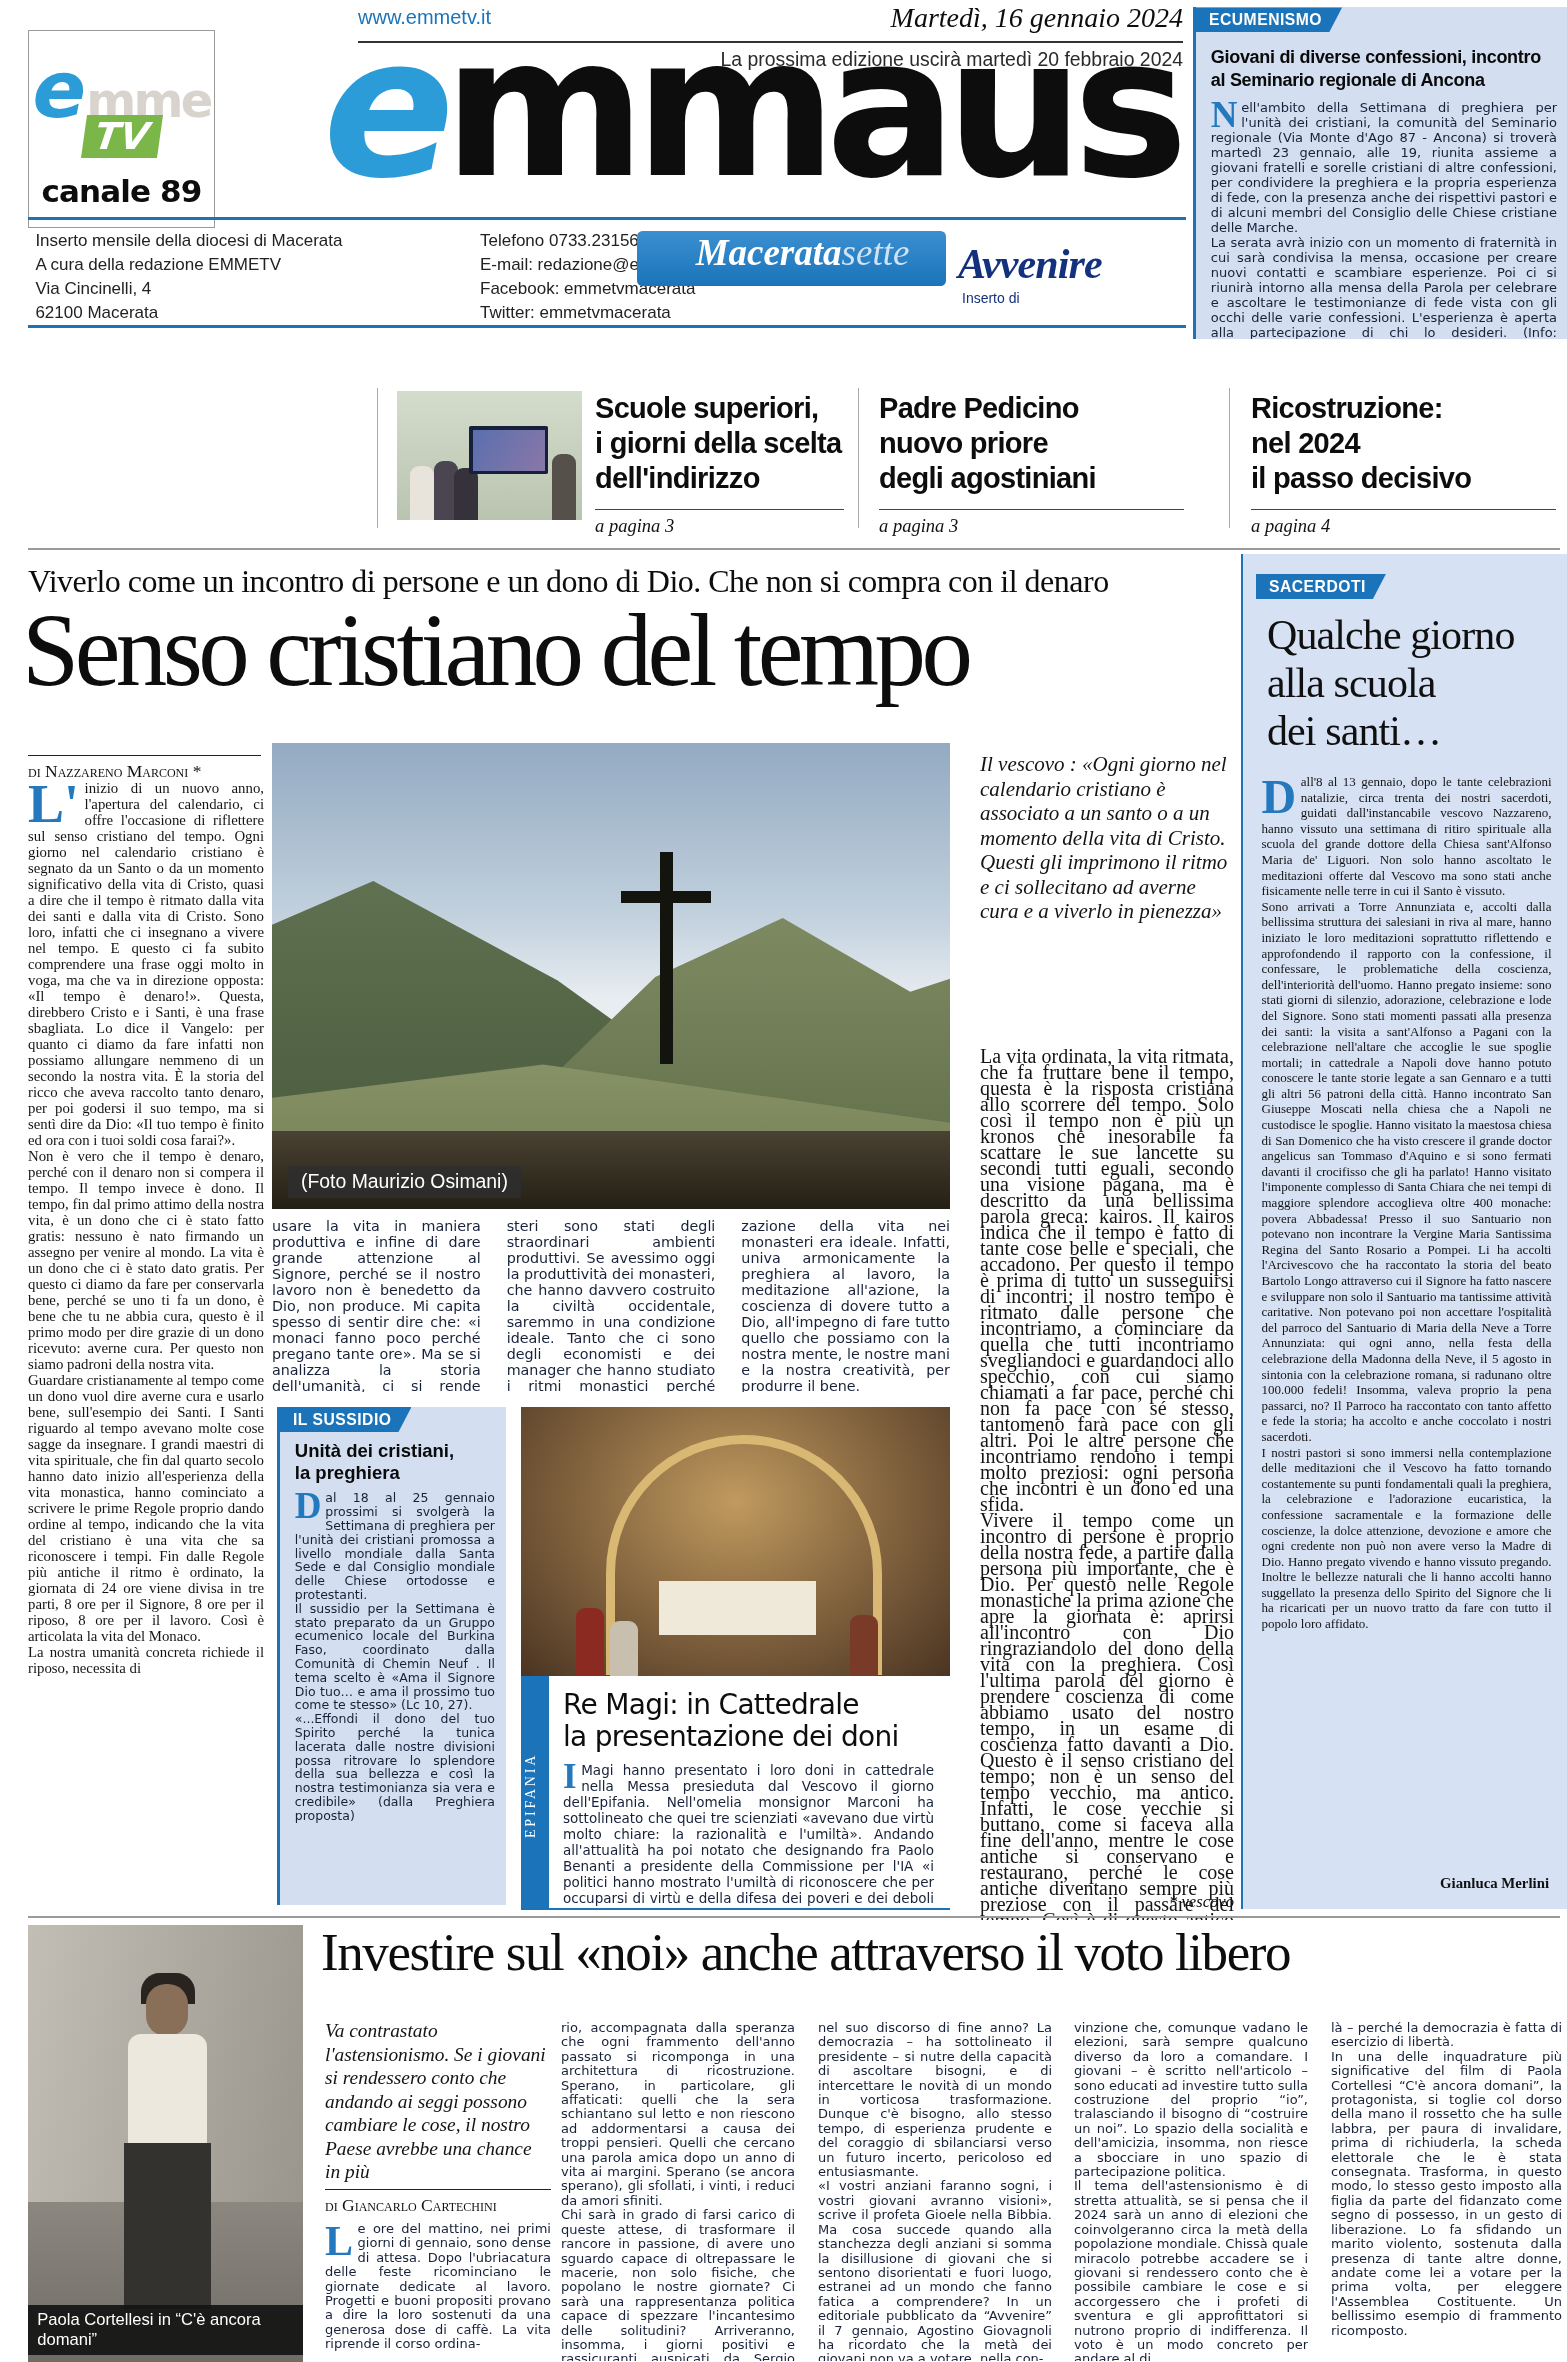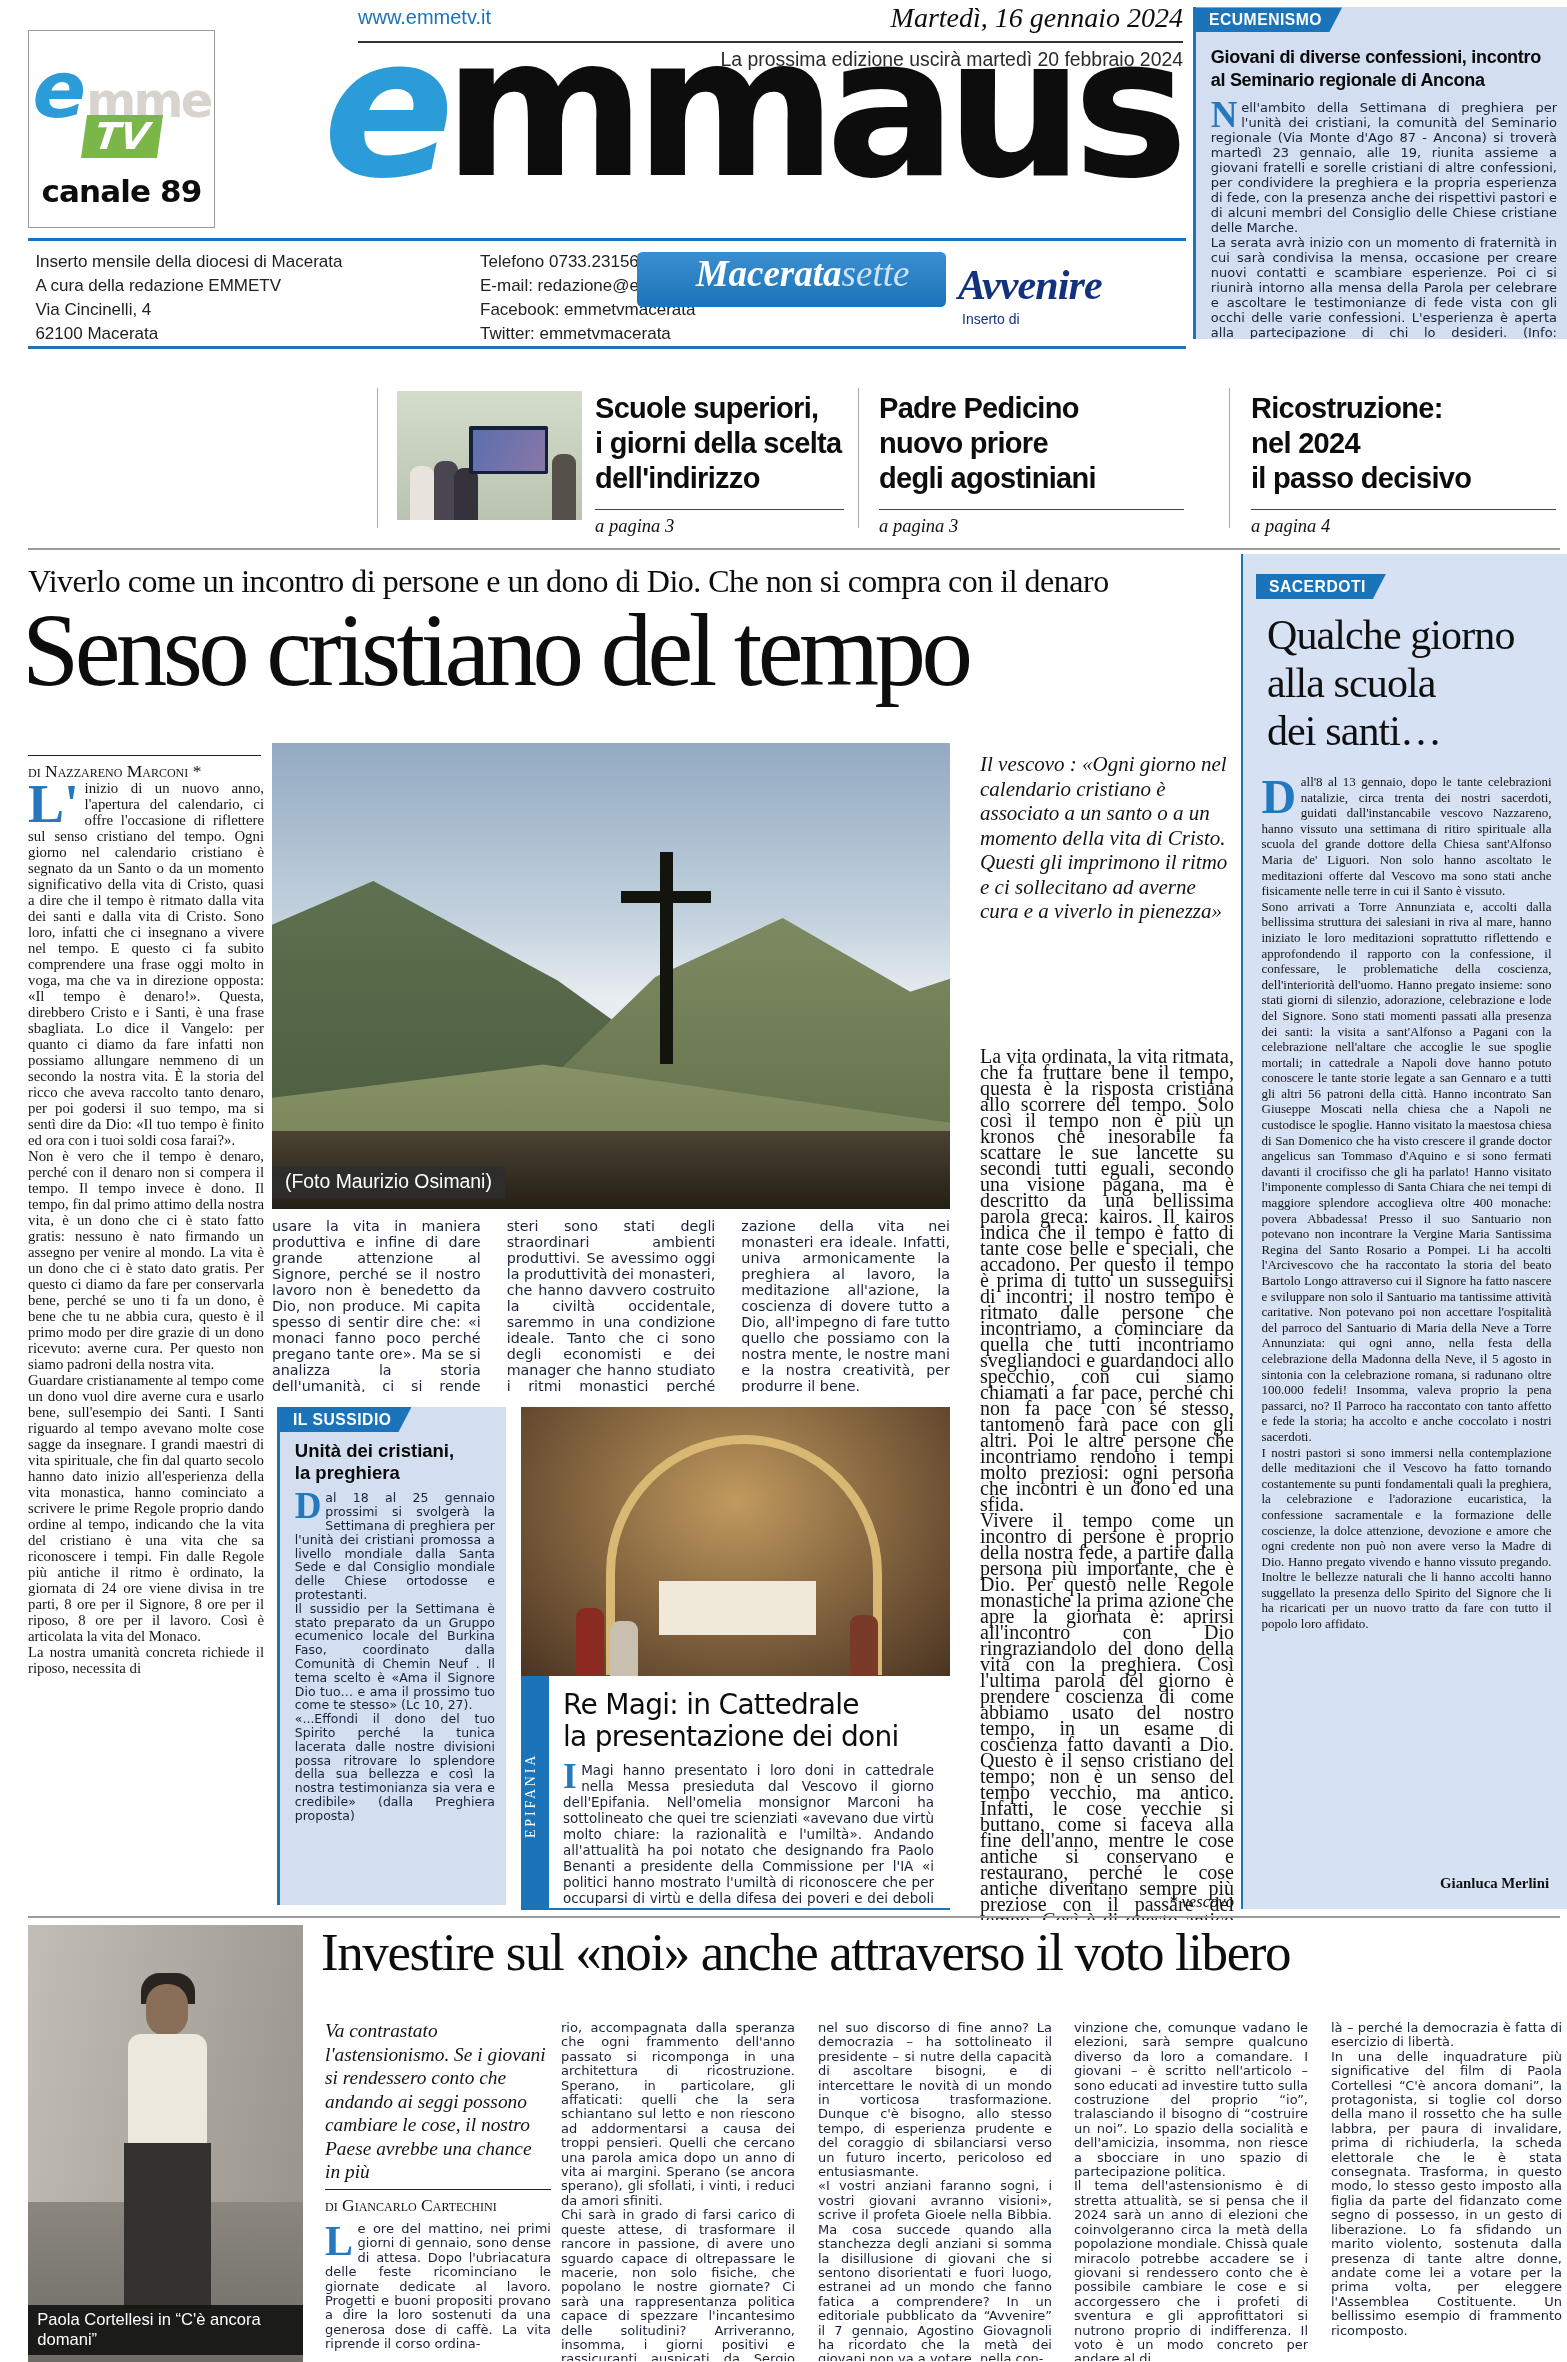--- a/index.html
+++ b/index.html
@@ -15,21 +15,21 @@
            padding:0 11px;transform:skewX(-8deg);margin-top:-13px;}
   .logo-canale{font:800 31px "DejaVu Sans",sans-serif;color:#0d0d0d;margin-top:14.8px;letter-spacing:-0.9px;}
   .site-url{left:358px;top:5.5px;font:20px "Liberation Sans",sans-serif;color:#1b74b9;}
   .url-rule{left:358px;top:41px;width:825px;height:1.8px;background:#333;}
   .date-line{left:646px;top:1.8px;width:537px;text-align:right;font:italic 28px "Liberation Serif",serif;color:#0d0d0d;}
   .next-ed{left:646px;top:48px;width:537px;text-align:right;font:19.4px "Liberation Sans",sans-serif;color:#2a2a2a;}
   .masthead{left:323px;top:7.4px;font:800 194px "DejaVu Sans",sans-serif;letter-spacing:-11px;line-height:203px;color:#0d0d0d;}
   .masthead .m-e{color:#2b9cd8;font-style:italic;}
 
   
-  .infostrip{left:28px;top:238px;width:1158px;height:105px;border-top:3.7px solid #1b74b9;border-bottom:3.7px solid #1b74b9;}
+  .infostrip{left:28px;top:217px;width:1158px;height:105px;border-top:3.7px solid #1b74b9;border-bottom:3.7px solid #1b74b9;}
   .addr{left:7.4px;top:9.2px;width:406px;font:17px/24px "Liberation Sans",sans-serif;color:#222;}
   .contacts{left:452px;top:9.2px;width:295px;font:17px/24px "Liberation Sans",sans-serif;color:#222;}
   .ms-box{left:609px;top:11px;width:309px;height:55px;background:linear-gradient(#3a8fd0,#1b74b9);border-radius:5.5px;
           text-align:center;line-height:55px;white-space:nowrap;}
   .ms-a{font:italic 700 37px "Liberation Serif",serif;color:#fff;margin-left:22px;}
   .ms-b{font:italic 37px "Liberation Serif",serif;color:#cfe3f5;}
   .inserto-di{left:934px;top:70px;width:148px;font:14px "Liberation Sans",sans-serif;color:#14317e;}
   .avvenire{left:930px;top:20px;font:italic 700 42px "Liberation Serif",serif;color:#14317e;letter-spacing:-0.9px;}
 
   
@@ -71,21 +71,21 @@
 
   
   .photo-main{left:272px;top:743px;width:678px;height:466px;overflow:hidden;background:linear-gradient(#93aac2 0%,#c3d2de 38%,#e8edf1 55%);}
   .mtn{position:absolute;}
   .mtn1{left:-37px;top:138px;width:461px;height:332px;background:linear-gradient(#5f7150,#48573c);clip-path:polygon(0 18%,30% 0,70% 30%,100% 60%,100% 100%,0 100%);}
   .mtn2{left:277px;top:175px;width:425px;height:295px;background:linear-gradient(#7d8a61,#5d6b47);clip-path:polygon(0 55%,25% 20%,55% 0,85% 25%,100% 18%,100% 100%,0 100%);}
   .valley{left:0;top:305px;width:678px;height:166px;background:linear-gradient(#8a9468,#6f7c52);clip-path:polygon(0 30%,40% 10%,100% 45%,100% 100%,0 100%);}
   .fg{left:0;top:388px;width:678px;height:78px;background:linear-gradient(#4a4232,#241f15);}
   .cross-v{left:388px;top:109px;width:13px;height:212px;background:#14140f;}
   .cross-h{left:349px;top:148px;width:90px;height:12px;background:#14140f;}
-  .photo-caption{position:absolute;left:0;bottom:11px;background:rgba(45,45,45,.88);color:#fff;
+  .photo-caption{position:absolute;left:16px;bottom:11px;background:rgba(45,45,45,.88);color:#fff;
                  font:19.4px "Liberation Sans",sans-serif;padding:4.6px 13px;}
 
   
   .midcols{left:272px;top:1218px;width:678px;height:174px;display:grid;grid-template-columns:repeat(3,1fr);
            column-gap:26px;font-size:14.3px;line-height:16px;overflow:hidden;}
   .midcols div{text-align:justify;}
 
   
   .sussidio{left:277px;top:1407px;width:226px;height:498px;background:#d3def1;border-left:3.7px solid #1b74b9;overflow:hidden;}
   .sussidio .tag{position:absolute;top:0;left:0;}

